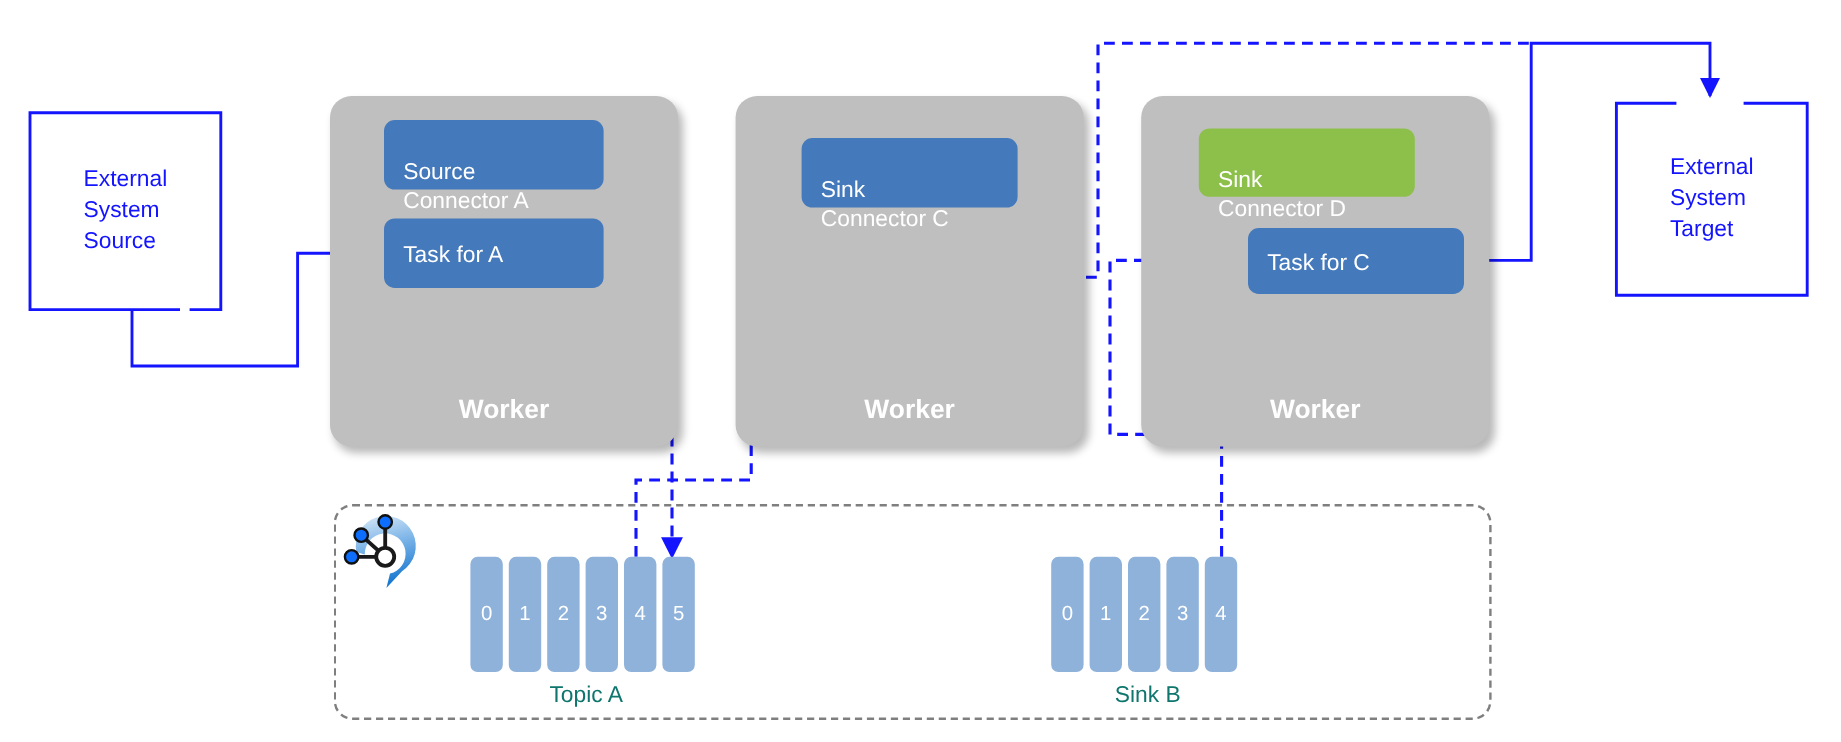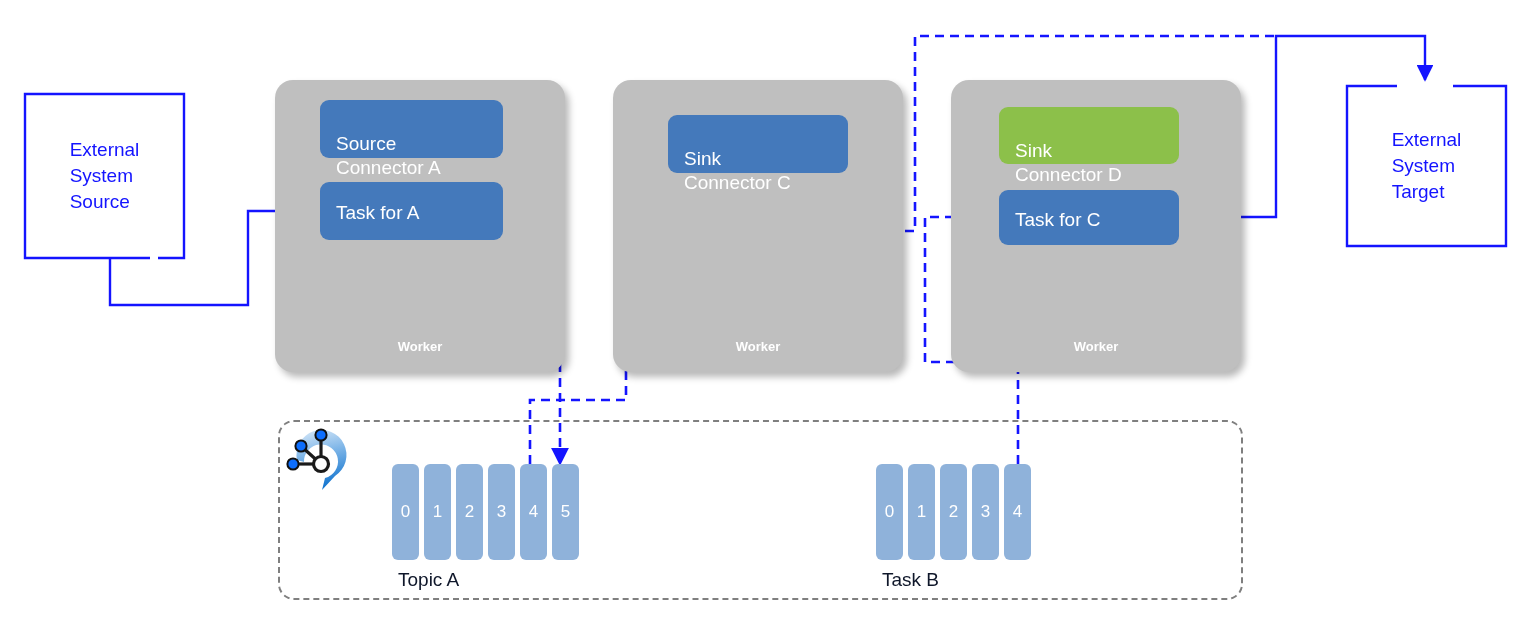--- a/index.html
+++ b/index.html
@@ -51,21 +51,21 @@
     box-shadow: 4px 5px 7px rgba(0,0,0,0.28);
     z-index: 3;
   }
   .worker-label {
     position: absolute;
     left: 0;
     right: 0;
     bottom: 18px;
     text-align: center;
     color: #ffffff;
-    font-size: 13px;
+    font-size: 22px;
     font-weight: bold;
   }
   
   .chip {
     position: absolute;
     box-sizing: border-box;
     border-radius: 9px;
     color: #ffffff;
     font-size: 19px;
     line-height: 24px;
@@ -118,22 +118,22 @@
     border-radius: 6px;
     color: #ffffff;
     font-size: 17px;
     display: flex;
     align-items: center;
     justify-content: center;
   }
   .topic-name {
     margin-top: 9px;
     font-size: 19px;
-    color: #0f172a;
-    text-align: left;
+    color: #0f766e;
+    text-align: center;
     padding-left: 6px;
   }
 </style>
 </head>
 <body>
 
 <div id="diagram-root">
 
   <svg id="edge-layer" viewBox="0 0 1534 618" width="1534" height="618" xmlns="http://www.w3.org/2000/svg">
     <defs>
@@ -214,21 +214,21 @@
 Connector C</span>
   </div>
 
   <div class="worker" id="worker-3" style="left:951px; top:80px; width:290px; height:292px;">
     <div class="worker-label">Worker</div>
   </div>
   <div class="chip green" id="connector-d" style="left:999px; top:107px; width:180px; height:57px;">
     <span>Sink
 Connector D</span>
   </div>
-  <div class="chip blue task" id="task-c" style="left:999px; top:190px; width:180px; height:55px;">
+  <div class="chip blue task" id="task-c" style="left:1040px; top:190px; width:180px; height:55px;">
     <span>Task for C</span>
   </div>
 
   <div id="kafka-cluster"></div>
 
   <svg id="kafka-logo" viewBox="0 0 74 74" xmlns="http://www.w3.org/2000/svg">
     <path d="M 22,38 A 17,17 0 1 1 43,54 L 40,66 L 53,52 A 25,25 0 1 0 15,36 Z" fill="url(#kafka-swoosh-grad)"></path>
     <g stroke="#1a1a1a" stroke-width="3.2" fill="none">
       <line x1="39" y1="40" x2="39" y2="11"></line>
       <line x1="39" y1="40" x2="20" y2="23"></line>
@@ -253,16 +253,16 @@
   </div>
 
   <div class="topic" id="topic-b" style="left:876px; top:464px;">
     <div class="partition-row">
       <div class="partition">0</div>
       <div class="partition">1</div>
       <div class="partition">2</div>
       <div class="partition">3</div>
       <div class="partition">4</div>
     </div>
-    <div class="topic-name">Task B</div>
+    <div class="topic-name">Sink B</div>
   </div>
 
 </div>
 
 </body></html>

